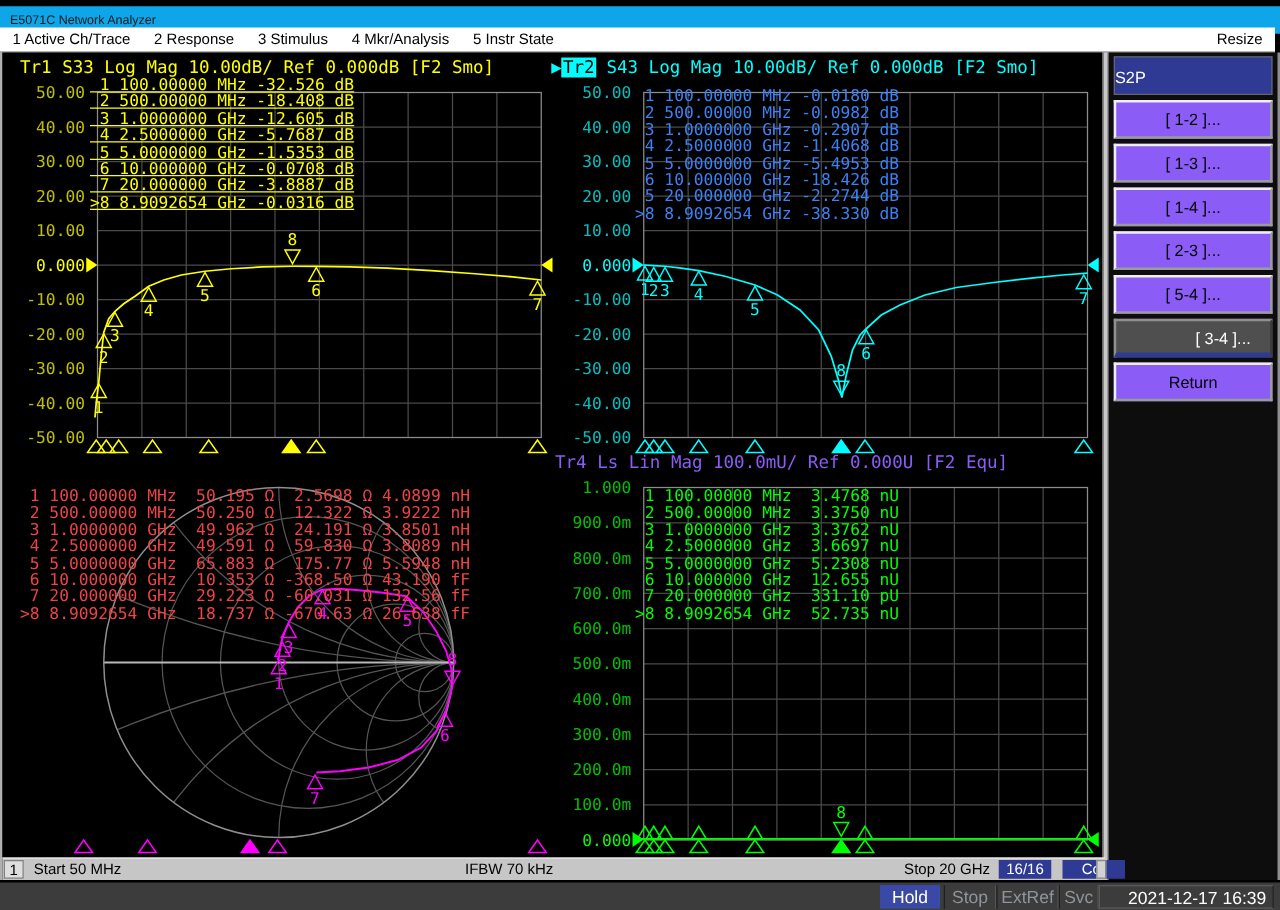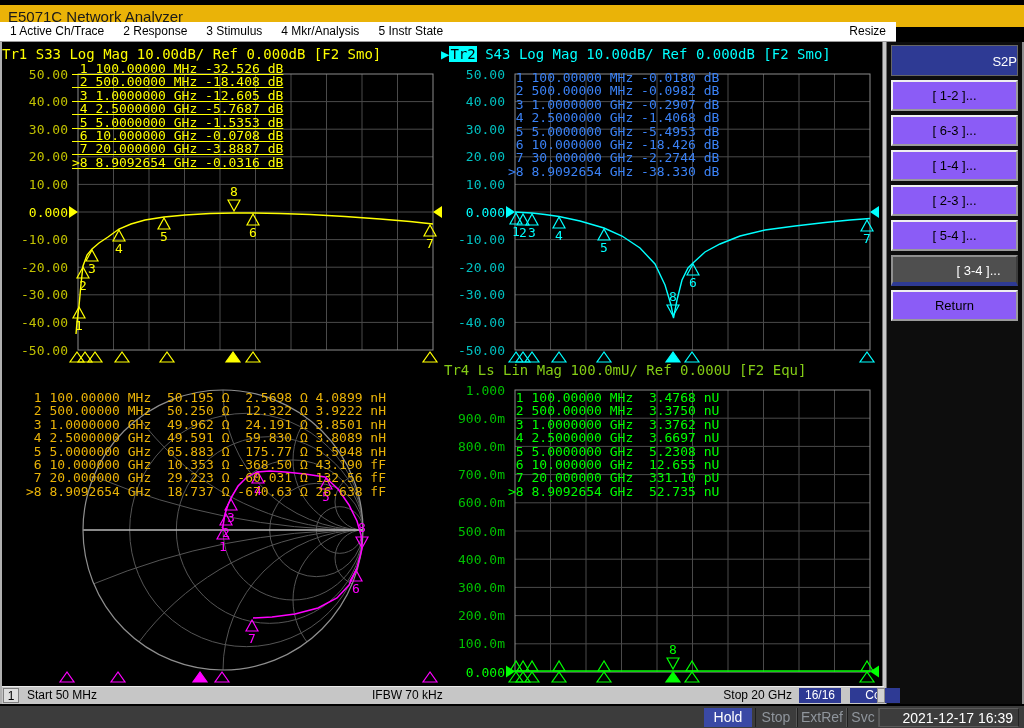--- a/index.html
+++ b/index.html
@@ -1,44 +1,44 @@
 <!DOCTYPE html>
 <html><head>
 <meta charset="utf-8">
 <style>
   html,body{margin:0;padding:0;}
   body{width:1024px;height:728px;background:#000;position:relative;overflow:hidden;
        font-family:"Liberation Sans",sans-serif;}
-  .titlebar{position:absolute;left:0;top:5px;width:1024px;height:22px;background:#eab308;
-            color:#1a1a1a;font-size:15px;line-height:23px;padding-left:8px;box-sizing:border-box;}
-  .menubar{position:absolute;left:0;top:22px;width:896px;height:20px;background:#ffffff;
+  .titlebar{position:absolute;left:0;top:5px;width:1024px;height:22px;background:#0ea5e9;
+            color:#1a1a1a;font-size:10px;line-height:23px;padding-left:8px;box-sizing:border-box;}
+  .menubar{position:absolute;left:0;top:22px;width:1020px;height:20px;background:#ffffff;
            border-bottom:1px solid #9a9a9a;box-sizing:border-box;font-size:12px;color:#000;}
   .menubar .mitem{display:inline-block;margin-left:10px;margin-right:9px;line-height:19px;}
   .menubar .resize{position:absolute;right:10px;top:0;line-height:19px;}
   .screen{position:absolute;left:2px;top:42px;width:880px;height:644px;background:#000;}
   .edge{position:absolute;background:#b0b0b0;}
   #edgeL{left:0;top:42px;width:2px;height:686px;}
   #edgeR{left:1022px;top:42px;width:2px;height:662px;background:#8f8f8f;}
   #plot-svg{position:absolute;left:0;top:0;}
   .hdr{position:absolute;font-family:"DejaVu Sans Mono",monospace;font-size:14px;white-space:pre;}
-  #hdr-tr1{left:0;top:4px;color:#ffff00;}
+  #hdr-tr1{left:14px;top:4px;color:#ffff00;}
   #hdr-tr2{left:439px;top:4px;color:#00ffff;}
   #hdr-tr2 .tr2name{background:#00ffff;color:#000;padding:0 1px;}
   #hdr-tr3{left:8px;top:320px;color:#ff00ff;}
-  #hdr-tr4{left:442px;top:320px;color:#84cc16;}
+  #hdr-tr4{left:442px;top:320px;color:#8b5cf6;}
   .mtable{position:absolute;font-family:"DejaVu Sans Mono",monospace;font-size:13px;
           line-height:13.4px;white-space:pre;}
   #tbl-tr1{left:70px;top:20px;color:#ffff00;text-decoration:underline;}
   #tbl-tr2{left:506px;top:29px;color:#3b82f6;}
-  #tbl-tr3{left:24px;top:349px;color:#eab308;}
+  #tbl-tr3{left:14px;top:349px;color:#ef4444;}
   #tbl-tr4{left:506px;top:349px;color:#00ff00;}
   .divider{position:absolute;left:882px;top:42px;width:5px;height:662px;background:#c8c8c8;
            border-left:1px solid #6e6e6e;border-right:1px solid #6e6e6e;box-sizing:border-box;}
   .softkeys{position:absolute;left:887px;top:42px;width:135px;height:662px;background:#0d0d0d;}
-  .sk-title{margin:3px 4px 0 4px;height:31px;background:#2e3a94;color:#fff;text-align:right;
+  .sk-title{margin:3px 4px 0 4px;height:31px;background:#2e3a94;color:#fff;text-align:left;
             line-height:31px;font-size:13px;border:1px solid #666;box-sizing:border-box;}
   .sk-btn{margin:4px 4px 0 4px;height:31px;background:#8b5cf6;color:#000;text-align:center;
           line-height:28px;font-size:13px;border:2px outset #efefef;box-sizing:border-box;cursor:default;}
   .sk-btn.selected{background:#4f4f4f;color:#fff;border:2px outset #909090;
                    border-bottom:4px solid #2e3a94;padding-left:48px;}
   .statusbar{position:absolute;left:2px;top:686px;width:882px;height:18px;background:#c6c6c6;
              border-top:1px solid #ececec;box-sizing:border-box;font-size:12px;color:#000;}
   .statusbar span{position:absolute;line-height:17px;}
   .chanbox{left:1px;top:1px;width:16px;height:15px;background:#dedede;border:1px solid #808080;
            text-align:center;line-height:14px !important;box-sizing:border-box;}
@@ -295,31 +295,31 @@
         <polygon points="430,672 423,682 437,682" fill="none" stroke="#ff00ff" stroke-width="1.2"></polygon>
         <polygon points="200,672 193,682 207,682" fill="#ff00ff" stroke="#ff00ff" stroke-width="1.2"></polygon>
       </g>
     </svg>
 
   <div class="hdr" id="hdr-tr1">Tr1 S33 Log Mag 10.00dB/ Ref 0.000dB [F2 Smo]</div>
   <div class="hdr" id="hdr-tr2"><span>▶</span><span class="tr2name">Tr2</span><span> S43 Log Mag 10.00dB/ Ref 0.000dB [F2 Smo]</span></div>
   <div class="hdr" id="hdr-tr4">Tr4 Ls Lin Mag 100.0mU/ Ref 0.000U [F2 Equ]</div>
 
   <div class="mtable" id="tbl-tr1"><div> 1 100.00000 MHz -32.526 dB</div><div> 2 500.00000 MHz -18.408 dB</div><div> 3 1.0000000 GHz -12.605 dB</div><div> 4 2.5000000 GHz -5.7687 dB</div><div> 5 5.0000000 GHz -1.5353 dB</div><div> 6 10.000000 GHz -0.0708 dB</div><div> 7 20.000000 GHz -3.8887 dB</div><div>&gt;8 8.9092654 GHz -0.0316 dB</div></div>
-  <div class="mtable" id="tbl-tr2"><div> 1 100.00000 MHz -0.0180 dB</div><div> 2 500.00000 MHz -0.0982 dB</div><div> 3 1.0000000 GHz -0.2907 dB</div><div> 4 2.5000000 GHz -1.4068 dB</div><div> 5 5.0000000 GHz -5.4953 dB</div><div> 6 10.000000 GHz -18.426 dB</div><div> 7 30.000000 GHz -2.2744 dB</div><div>&gt;8 8.9092654 GHz -38.330 dB</div></div>
+  <div class="mtable" id="tbl-tr2"><div> 1 100.00000 MHz -0.0180 dB</div><div> 2 500.00000 MHz -0.0982 dB</div><div> 3 1.0000000 GHz -0.2907 dB</div><div> 4 2.5000000 GHz -1.4068 dB</div><div> 5 5.0000000 GHz -5.4953 dB</div><div> 6 10.000000 GHz -18.426 dB</div><div> 5 20.000000 GHz -2.2744 dB</div><div>&gt;8 8.9092654 GHz -38.330 dB</div></div>
   <div class="mtable" id="tbl-tr3"><div> 1 100.00000 MHz  50.195 Ω  2.5698 Ω 4.0899 nH</div><div> 2 500.00000 MHz  50.250 Ω  12.322 Ω 3.9222 nH</div><div> 3 1.0000000 GHz  49.962 Ω  24.191 Ω 3.8501 nH</div><div> 4 2.5000000 GHz  49.591 Ω  59.830 Ω 3.8089 nH</div><div> 5 5.0000000 GHz  65.883 Ω  175.77 Ω 5.5948 nH</div><div> 6 10.000000 GHz  10.353 Ω -368.50 Ω 43.190 fF</div><div> 7 20.000000 GHz  29.223 Ω -60.031 Ω 132.56 fF</div><div>&gt;8 8.9092654 GHz  18.737 Ω -670.63 Ω 26.638 fF</div></div>
   <div class="mtable" id="tbl-tr4"><div> 1 100.00000 MHz  3.4768 nU</div><div> 2 500.00000 MHz  3.3750 nU</div><div> 3 1.0000000 GHz  3.3762 nU</div><div> 4 2.5000000 GHz  3.6697 nU</div><div> 5 5.0000000 GHz  5.2308 nU</div><div> 6 10.000000 GHz  12.655 nU</div><div> 7 20.000000 GHz  331.10 pU</div><div>&gt;8 8.9092654 GHz  52.735 nU</div></div>
 </div>
 
 <div class="divider"></div>
 <div class="softkeys">
   <div class="sk-title">S2P</div>
   <div id="sk-buttons">
       <div class="sk-btn">[ 1-2 ]...</div>
-      <div class="sk-btn">[ 6-3 ]...</div>
+      <div class="sk-btn">[ 1-3 ]...</div>
       <div class="sk-btn">[ 1-4 ]...</div>
       <div class="sk-btn">[ 2-3 ]...</div>
       <div class="sk-btn">[ 5-4 ]...</div>
       <div class="sk-btn selected">[ 3-4 ]...</div>
       <div class="sk-btn">Return</div>
     </div>
 </div>
 <div class="edge" id="edgeR"></div>
 
 <div class="statusbar">

